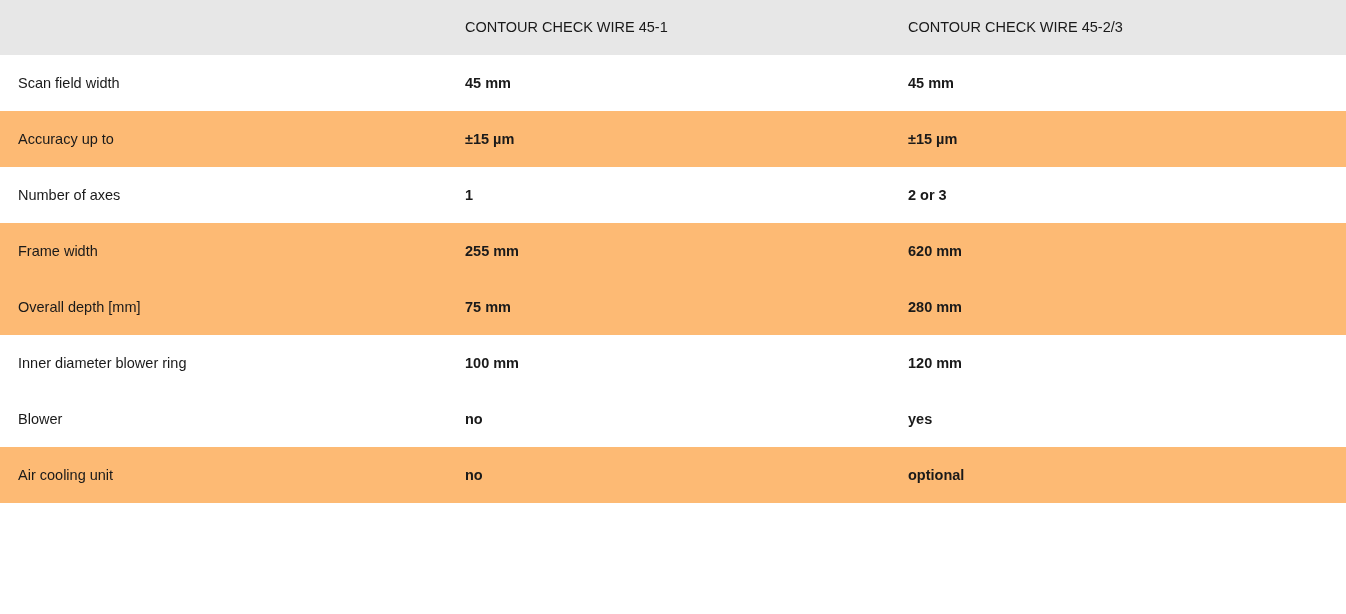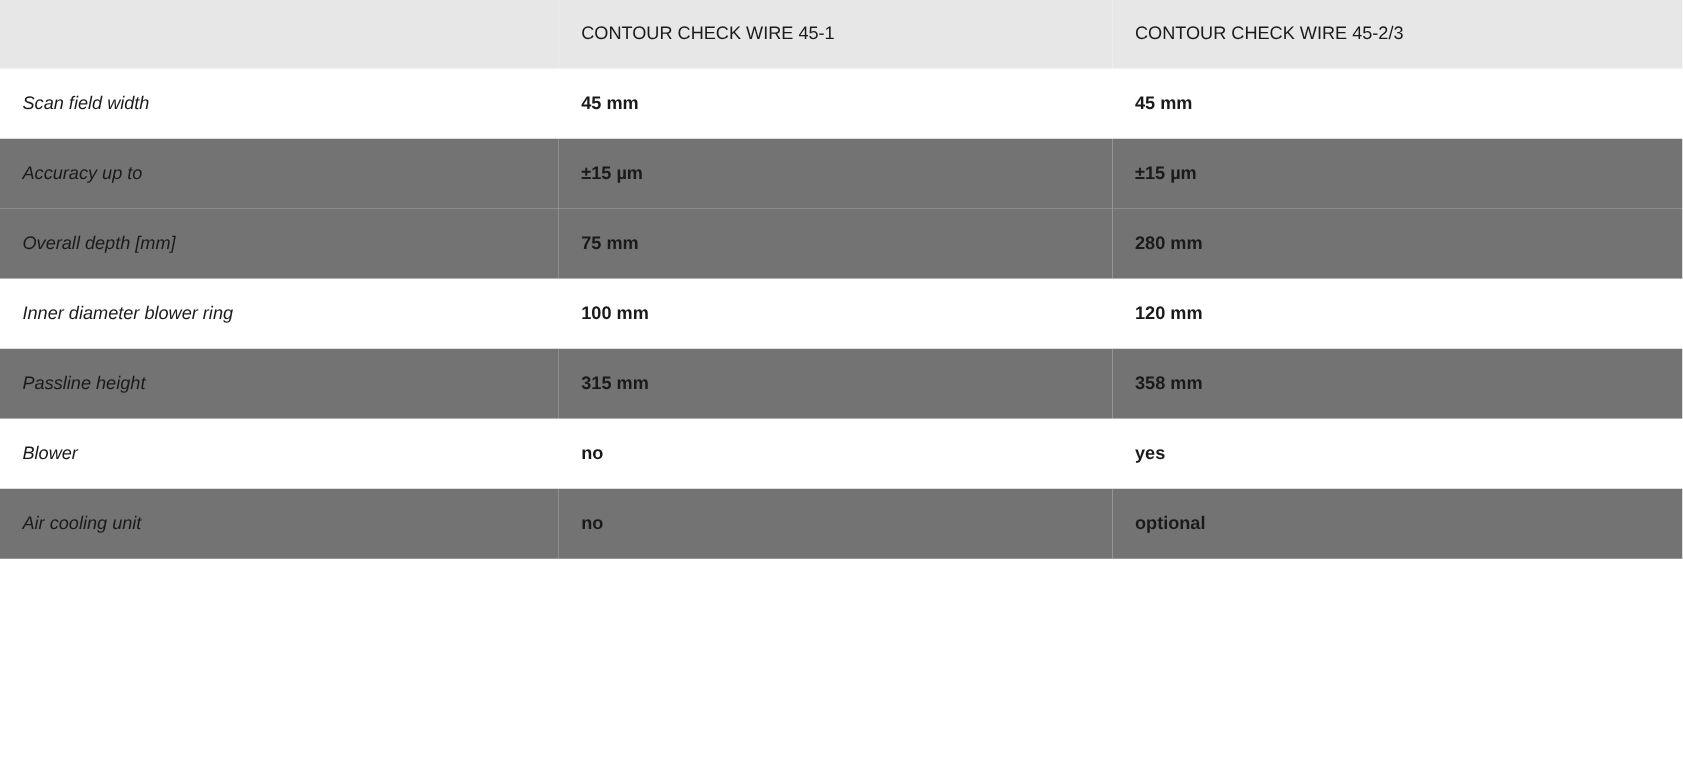--- a/index.html
+++ b/index.html
@@ -35,23 +35,23 @@
   }
   table.spec-table thead th {
     background: #e7e7e7;
     height: 55px;
     color: #1a1a1a;
     font-size: 14.5px;
   }
   table.spec-table thead th.blank { background: #e7e7e7; }
 
   table.spec-table tbody tr.odd td { background: #ffffff; }
-  table.spec-table tbody tr.even td { background: #737373; }
+  table.spec-table tbody tr.even td { background: #fdba74; }
 
-  table.spec-table tbody tr td:first-child { color: #1a1a1a; font-style: italic; }
+  table.spec-table tbody tr td:first-child { color: #1a1a1a; }
   table.spec-table tbody tr td.value { color: #1a1a1a; font-weight: bold; }
 </style>
 </head>
 <body>
 
 <table class="spec-table">
   <colgroup>
     <col class="c-label">
     <col class="c-v1">
     <col class="c-v2">
@@ -67,34 +67,39 @@
     <tr class="odd">
       <td>Scan field width</td>
       <td class="value">45 mm</td>
       <td class="value">45 mm</td>
     </tr>
     <tr class="even">
       <td>Accuracy up to</td>
       <td class="value">±15 µm</td>
       <td class="value">±15 µm</td>
     </tr>
+    <tr class="odd">
+      <td>Number of axes</td>
+      <td class="value">1</td>
+      <td class="value">2 or 3</td>
+    </tr>
+    <tr class="even">
+      <td>Frame width</td>
+      <td class="value">255 mm</td>
+      <td class="value">620 mm</td>
+    </tr>
     <tr class="even">
       <td>Overall depth [mm]</td>
       <td class="value">75 mm</td>
       <td class="value">280 mm</td>
     </tr>
     <tr class="odd">
       <td>Inner diameter blower ring</td>
       <td class="value">100 mm</td>
       <td class="value">120 mm</td>
-    </tr>
-    <tr class="even">
-      <td>Passline height</td>
-      <td class="value">315 mm</td>
-      <td class="value">358 mm</td>
     </tr>
     <tr class="odd">
       <td>Blower</td>
       <td class="value">no</td>
       <td class="value">yes</td>
     </tr>
     <tr class="even">
       <td>Air cooling unit</td>
       <td class="value">no</td>
       <td class="value">optional</td>

